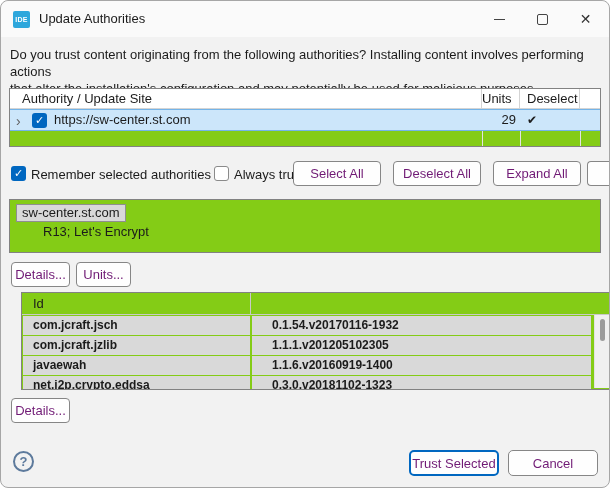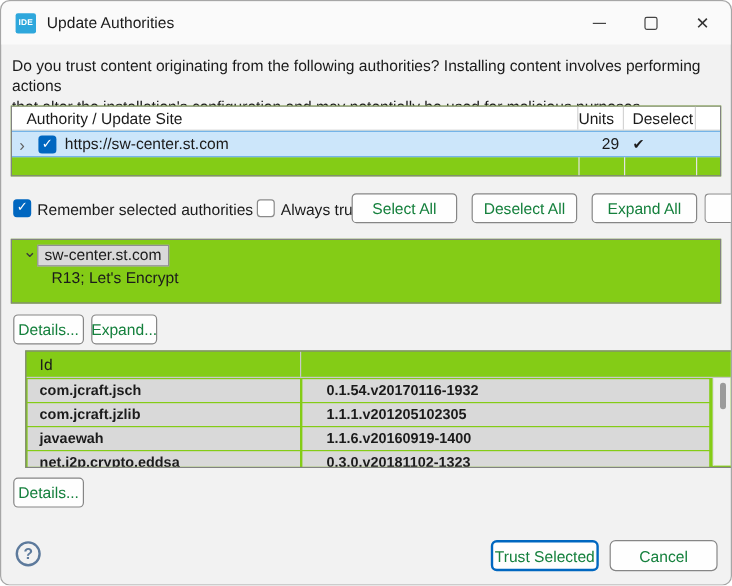--- a/index.html
+++ b/index.html
@@ -41,29 +41,29 @@
   .row-check{position:absolute;left:22px;top:3px;}
   .row-url{position:absolute;left:44px;top:0;line-height:20px;}
   .row-units{position:absolute;left:472px;top:0;width:34px;text-align:right;line-height:20px;}
   .row-secured{position:absolute;left:517px;top:0;line-height:20px;font-size:12px;}
   
   .ctl-cb1{position:absolute;left:10px;top:165px;}
   .ctl-lbl1{position:absolute;left:30px;top:166px;line-height:15px;}
   .ctl-cb2{position:absolute;left:213px;top:165px;}
   .ctl-lbl2{position:absolute;left:233px;top:166px;line-height:15px;}
   .btn{position:absolute;height:25px;background:#fefefe;border:1px solid #868686;border-radius:4px;
-    font-family:"Liberation Sans",sans-serif;font-size:13px;color:#15803d;display:flex;align-items:center;justify-content:center;padding:0;}
+    font-family:"Liberation Sans",sans-serif;font-size:13px;color:#701a75;display:flex;align-items:center;justify-content:center;padding:0;}
   .btn-select{left:292px;top:160px;width:88px;}
   .btn-deselect{left:392px;top:160px;width:88px;}
   .btn-expand{left:492px;top:160px;width:88px;}
   .btn-clipped{left:586px;top:160px;width:24px;border-radius:4px 0 0 4px;border-right:none;}
   
   .tree{left:8px;top:198px;width:592px;height:54px;}
   .tree-chevron{position:absolute;left:9px;top:1px;font-size:14px;color:#3a3a3a;}
-  .tree-node{position:absolute;left:21px;top:4px;height:18px;padding:0 5px;background:#d9d9d9;border:1px solid #8f8f8f;line-height:16px;}
+  .tree-node{position:absolute;left:6px;top:4px;height:18px;padding:0 5px;background:#d9d9d9;border:1px solid #8f8f8f;line-height:16px;}
   .tree-child{position:absolute;left:33px;top:24px;line-height:15px;}
   
   .btn-details1{left:10px;top:261px;width:59px;}
   .btn-export{left:75px;top:261px;width:55px;}
   
   .units-table{left:20px;top:291px;width:592px;height:98px;overflow:hidden;}
   .u-head{display:flex;height:22px;border-bottom:1px solid #c9c9c9;}
   .u-head>div{line-height:21px;}
   .uh-id{width:229px;padding-left:11px;border-right:1px solid #c9c9c9;}
   .uh-ver{flex:1;padding-left:9px;}
@@ -140,21 +140,21 @@
   <button class="btn btn-deselect">Deselect All</button>
   <button class="btn btn-clipped"></button>
 
   <div class="panel tree">
     <span class="tree-chevron">⌄</span>
     <span class="tree-node">sw-center.st.com</span>
     <span class="tree-child">R13; Let's Encrypt</span>
   </div>
 
   <button class="btn btn-details1">Details...</button>
-  <button class="btn btn-export">Expand...</button>
+  <button class="btn btn-export">Units...</button>
 
   <div class="panel units-table">
     <div class="u-head">
       <div class="uh-id">Id</div>
     </div>
     <div class="u-body">
       <div class="u-row">
         <div class="u-id">com.jcraft.jsch</div>
         <div class="u-ver">0.1.54.v20170116-1932</div>
       </div>

